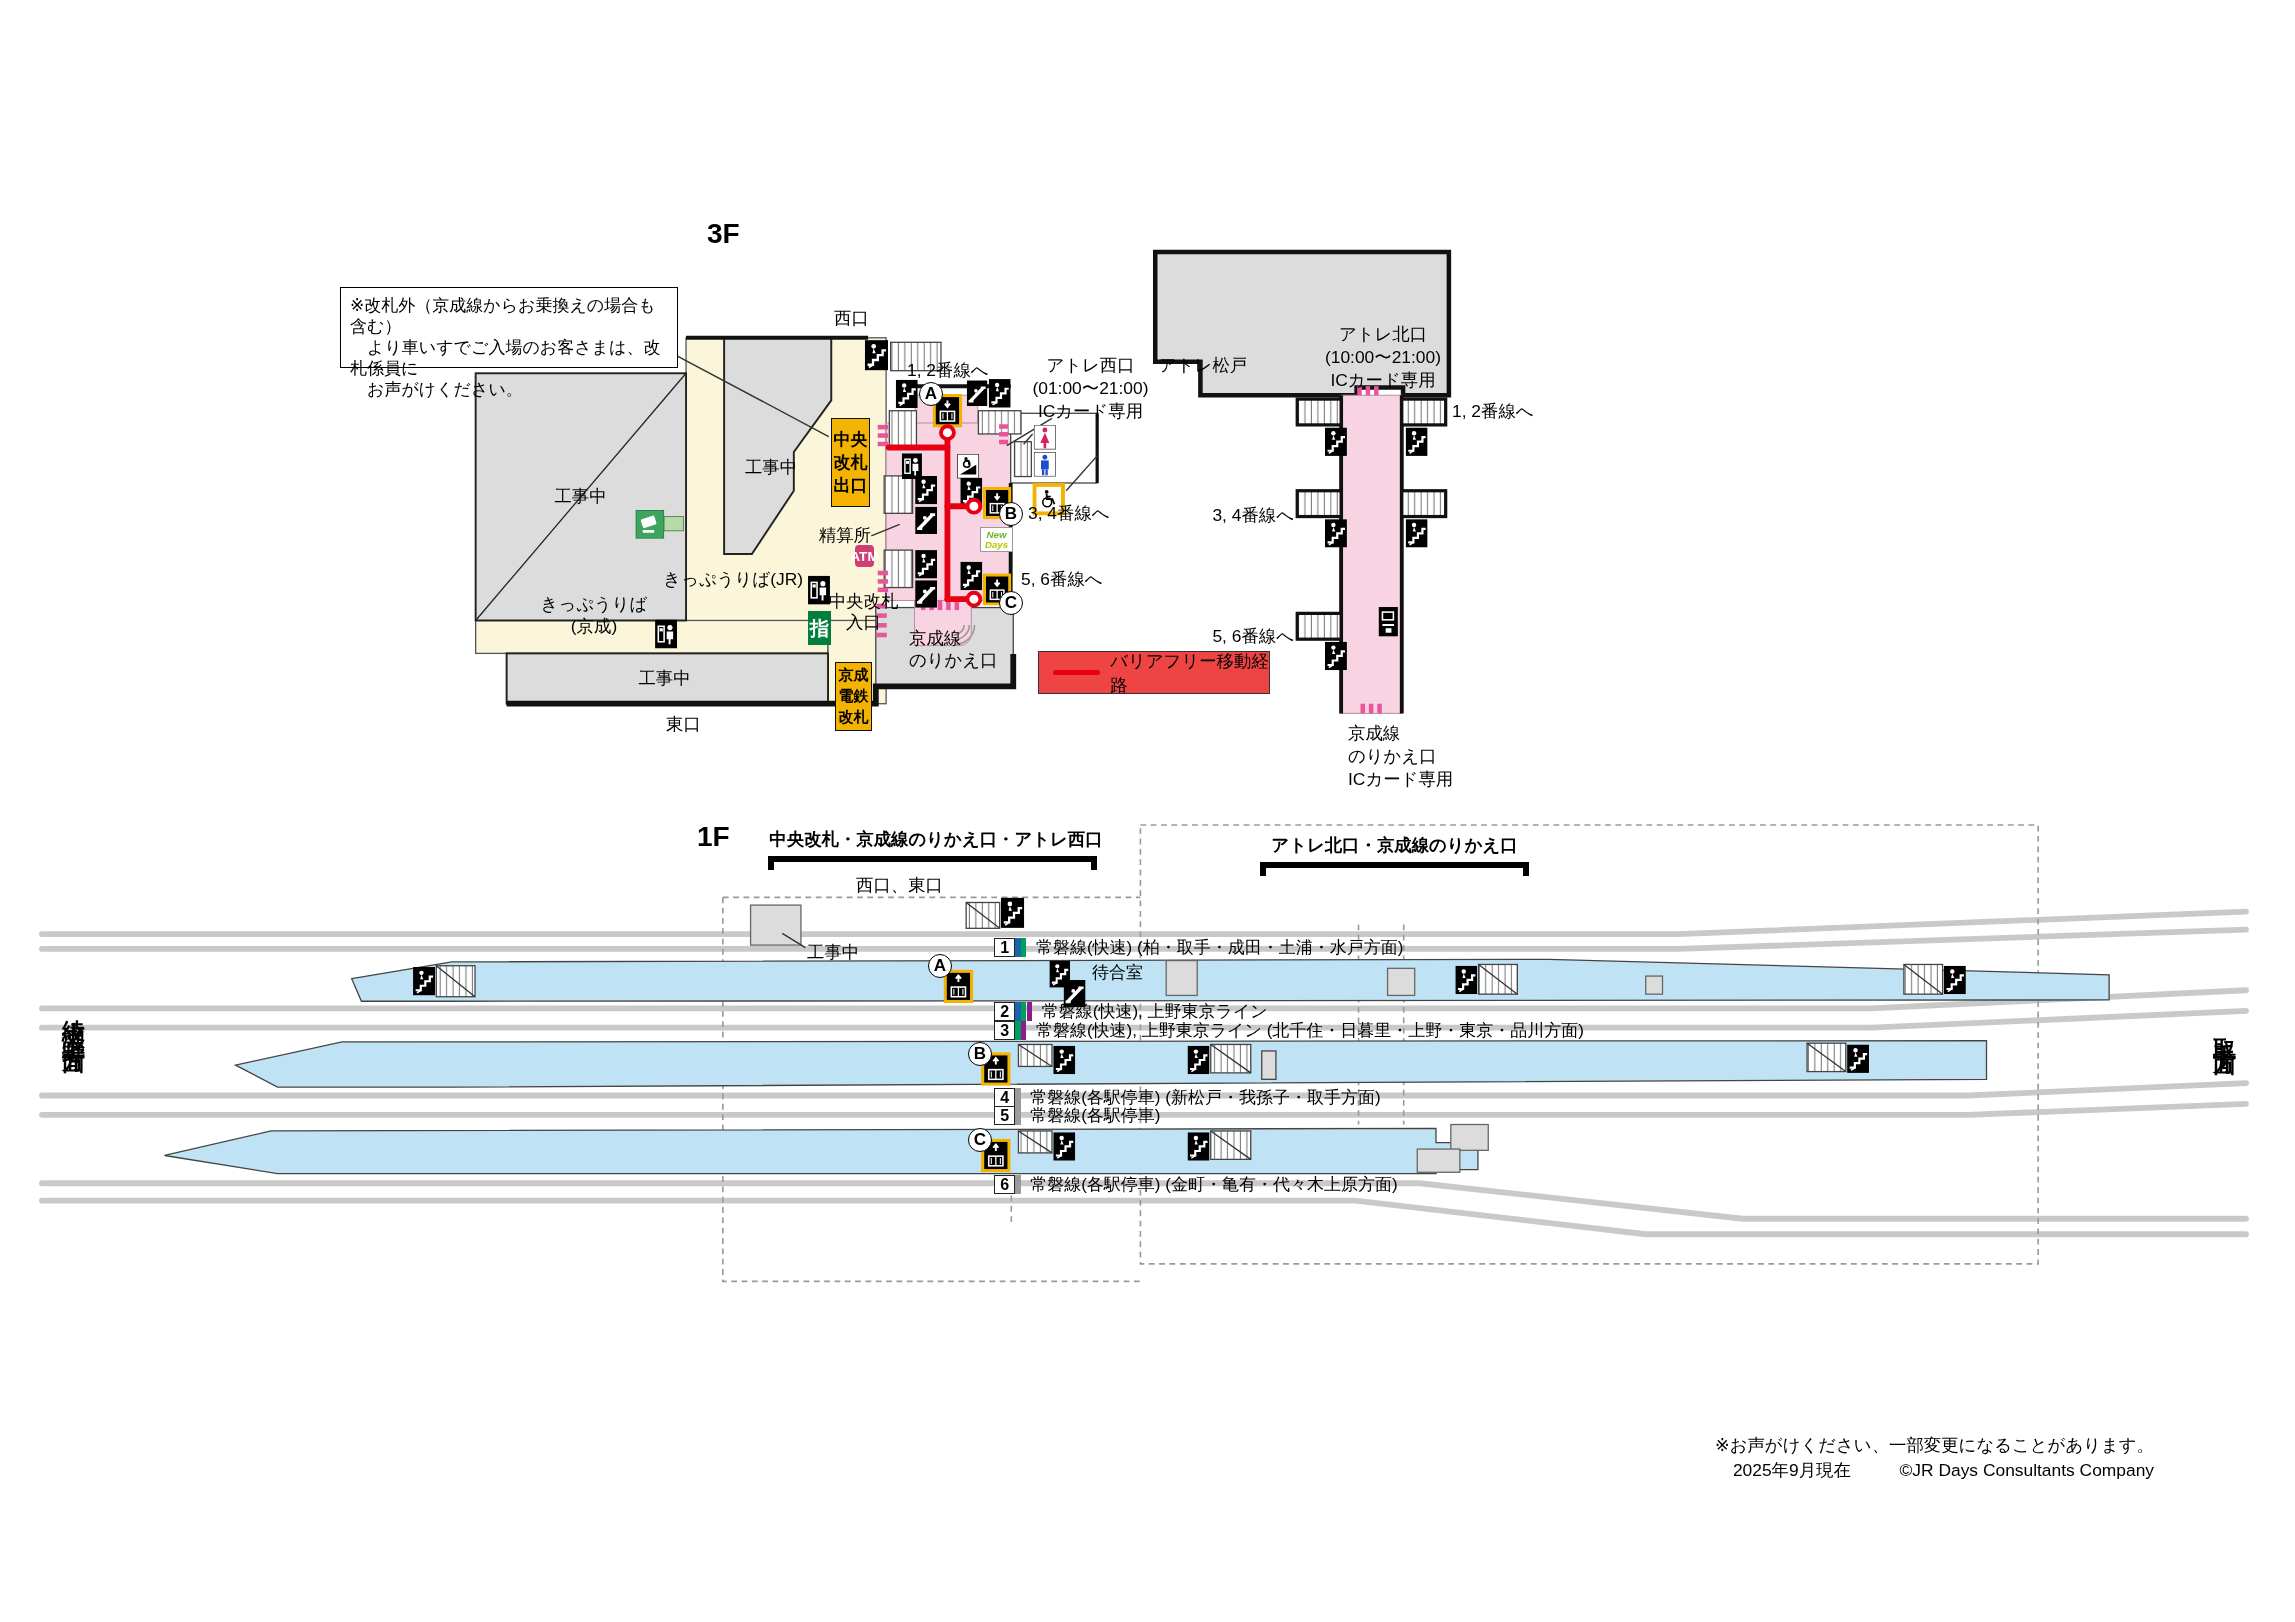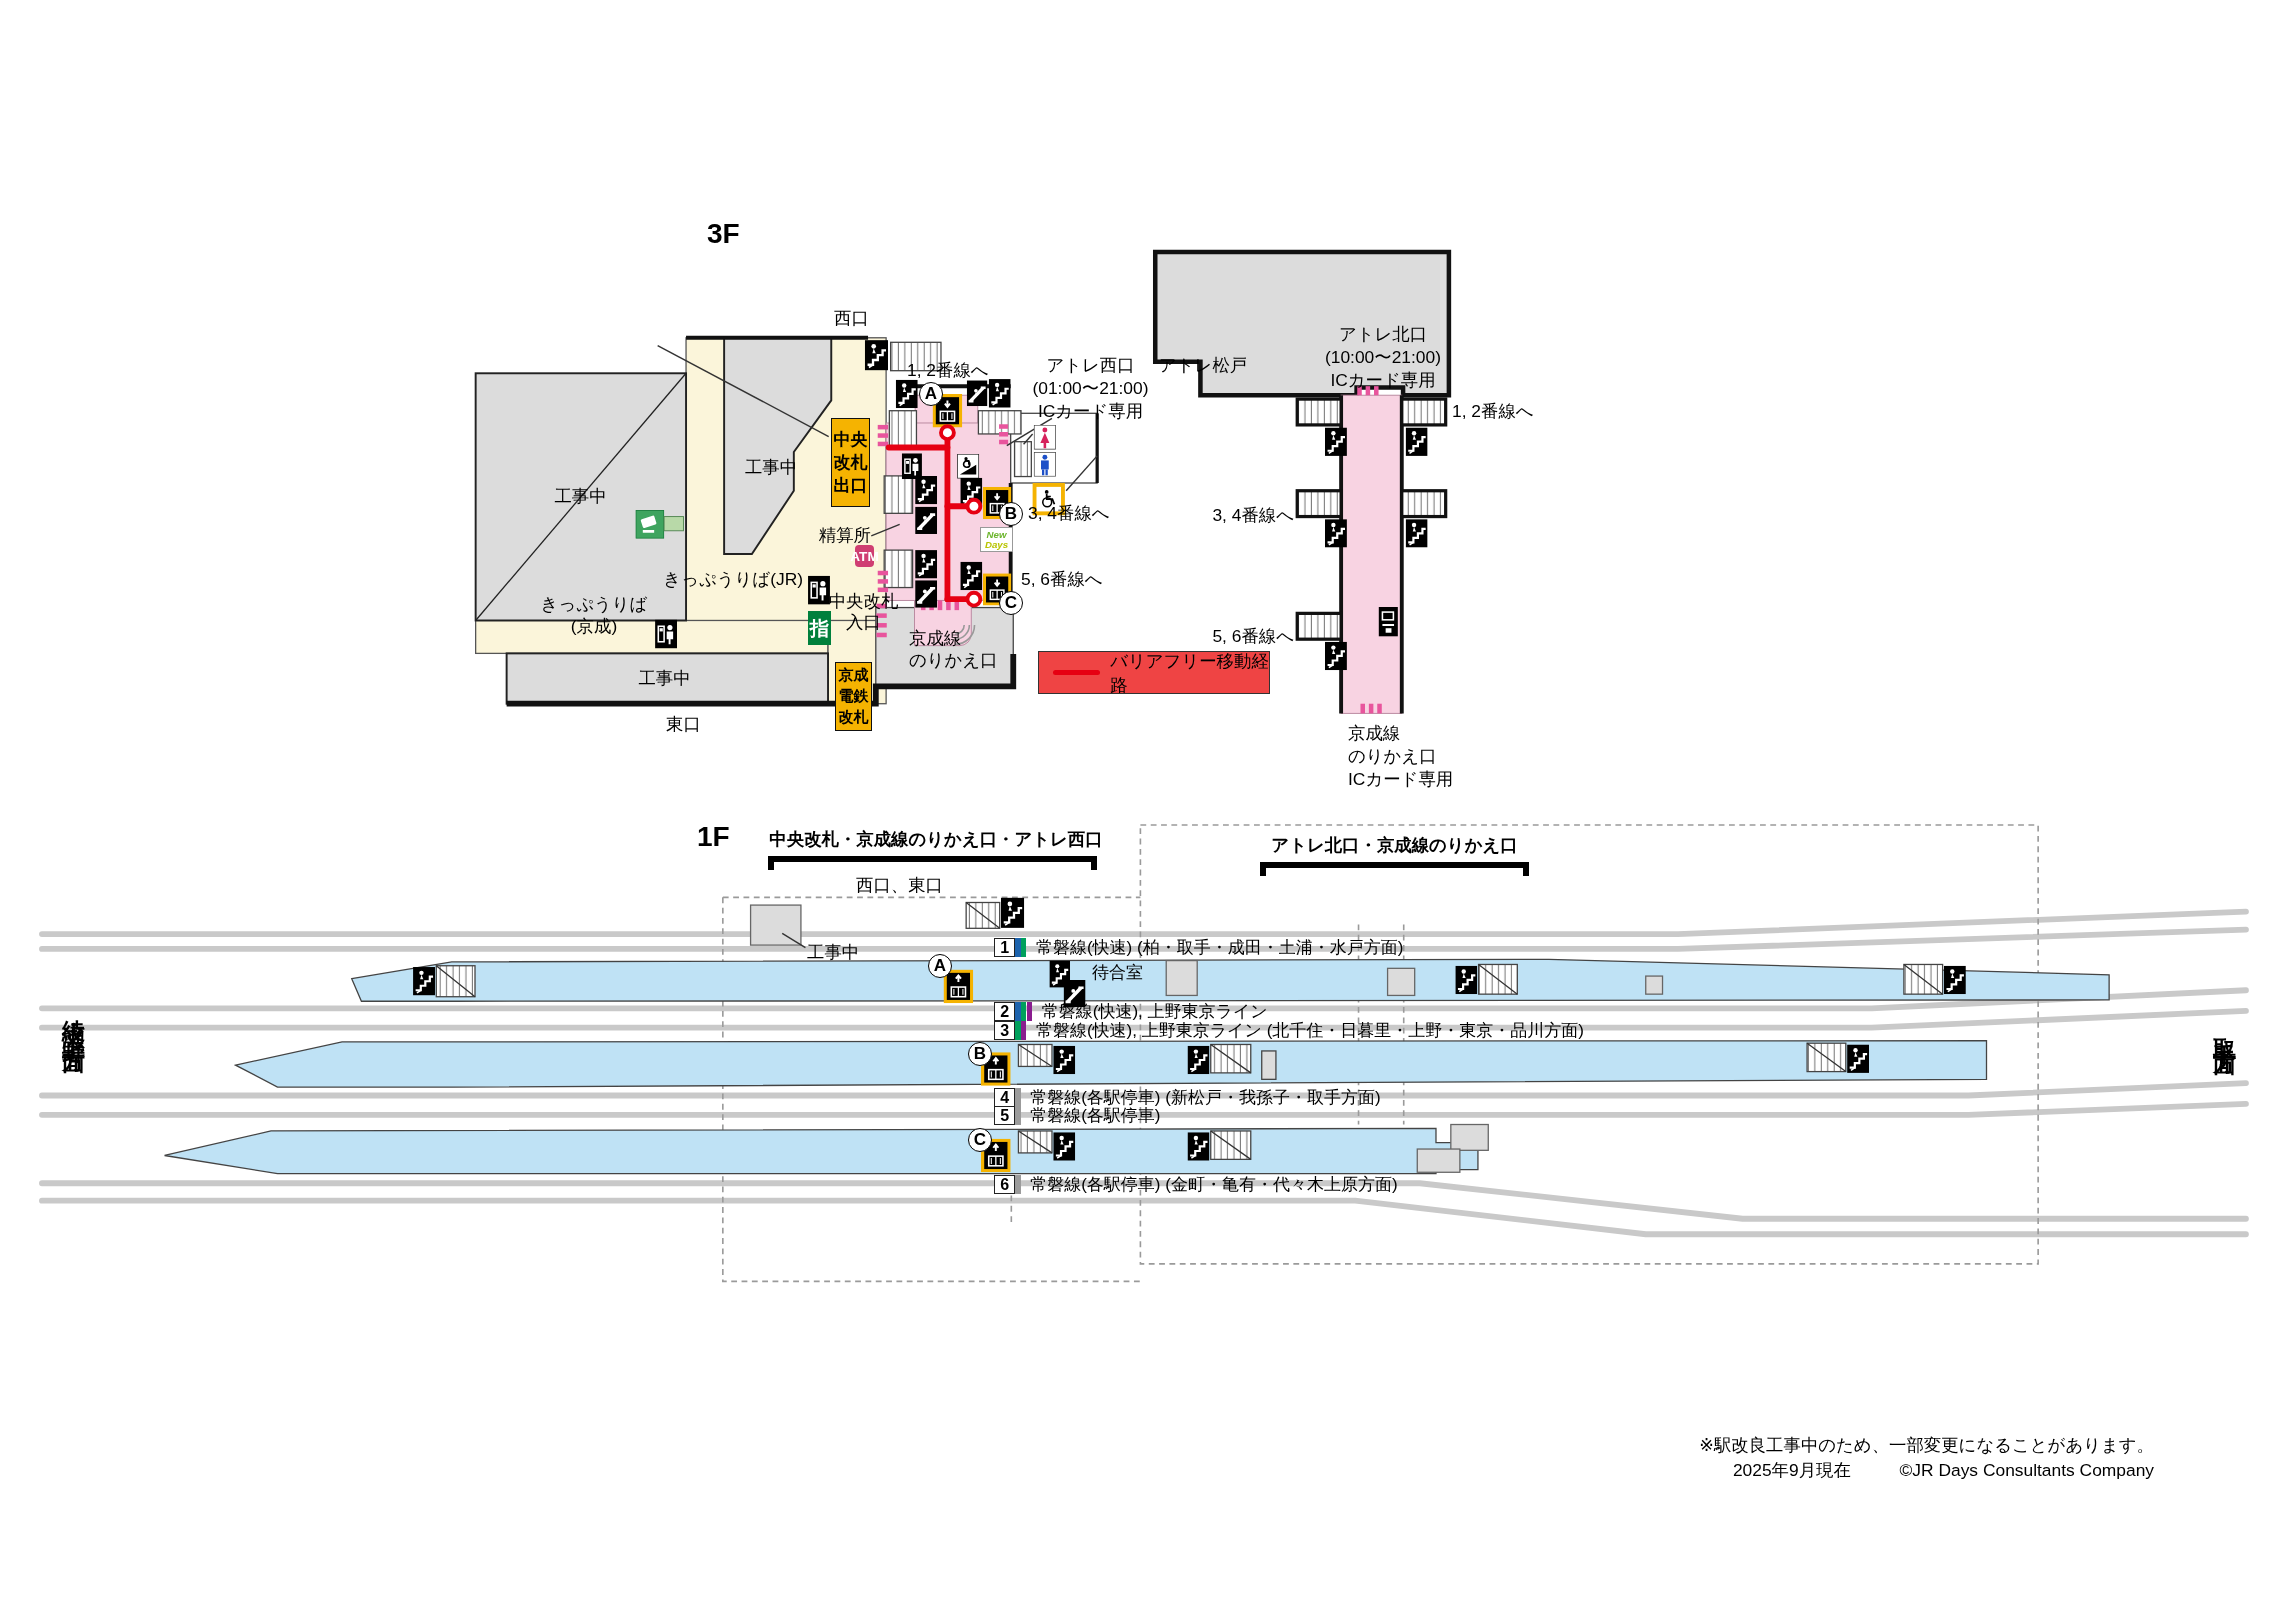--- a/index.html
+++ b/index.html
@@ -371,20 +371,23 @@
       <circle cx="1468" cy="670" r="10"></circle>
       <circle cx="1509" cy="784" r="10"></circle>
       <circle cx="1509" cy="928" r="10"></circle>
     </g>
   </g>
 </svg>
 
 <div class="hdr" style="left:707px;top:218px;">3F</div>
 <div class="hdr" style="left:697px;top:821px;">1F</div>
 
+<div class="notebox">※改札外（京成線からお乗換えの場合も含む）
+　より車いすでご入場のお客さまは、改札係員に
+　お声がけください。</div>
 
 <div class="lbl" style="left:834px;top:307px;">西口</div>
 <div class="lbl" style="left:666px;top:713px;">東口</div>
 <div class="lbl c" style="left:529px;top:485px;width:103px;">工事中</div>
 <div class="lbl c" style="left:729px;top:456px;width:84px;">工事中</div>
 <div class="lbl c" style="left:613px;top:667px;width:103px;">工事中</div>
 
 <div class="ybox" style="left:831px;top:418px;width:37px;height:87px;font-size:17px;line-height:23px;">中央
 改札
 出口</div>
@@ -487,21 +490,21 @@
   <div class="plabel">常磐線(各駅停車) (金町・亀有・代々木上原方面)</div>
 </div>
 
 <div class="circ" style="left:928px;top:954px;">A</div>
 <div class="circ" style="left:968px;top:1042px;">B</div>
 <div class="circ" style="left:968px;top:1128px;">C</div>
 
 <div class="vert" style="left:59px;top:1002px;">綾瀬・上野方面</div>
 <div class="vert" style="left:2210px;top:1020px;">取手方面</div>
 
-<div class="footer" style="left:1573px;top:1433px;width:581px;">※駅改良工事中のため、一部変更になることがあります。</div>
+<div class="footer" style="left:1573px;top:1433px;width:581px;">※お声がけください、一部変更になることがあります。</div>
 <div class="footer" style="left:1573px;top:1458px;width:581px;">
   <span>2025年9月現在</span>
   <span style="display:inline-block;width:39px;"></span>
   <span>©JR Days Consultants Company</span>
 </div>
 
 </div>
 
 
 </body></html>

